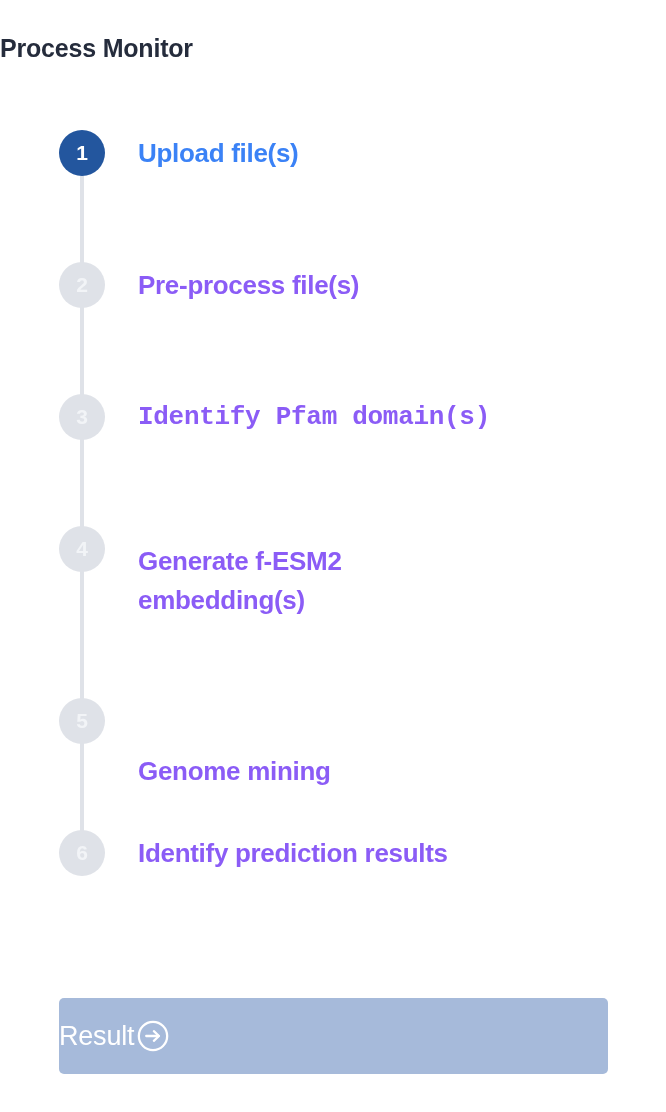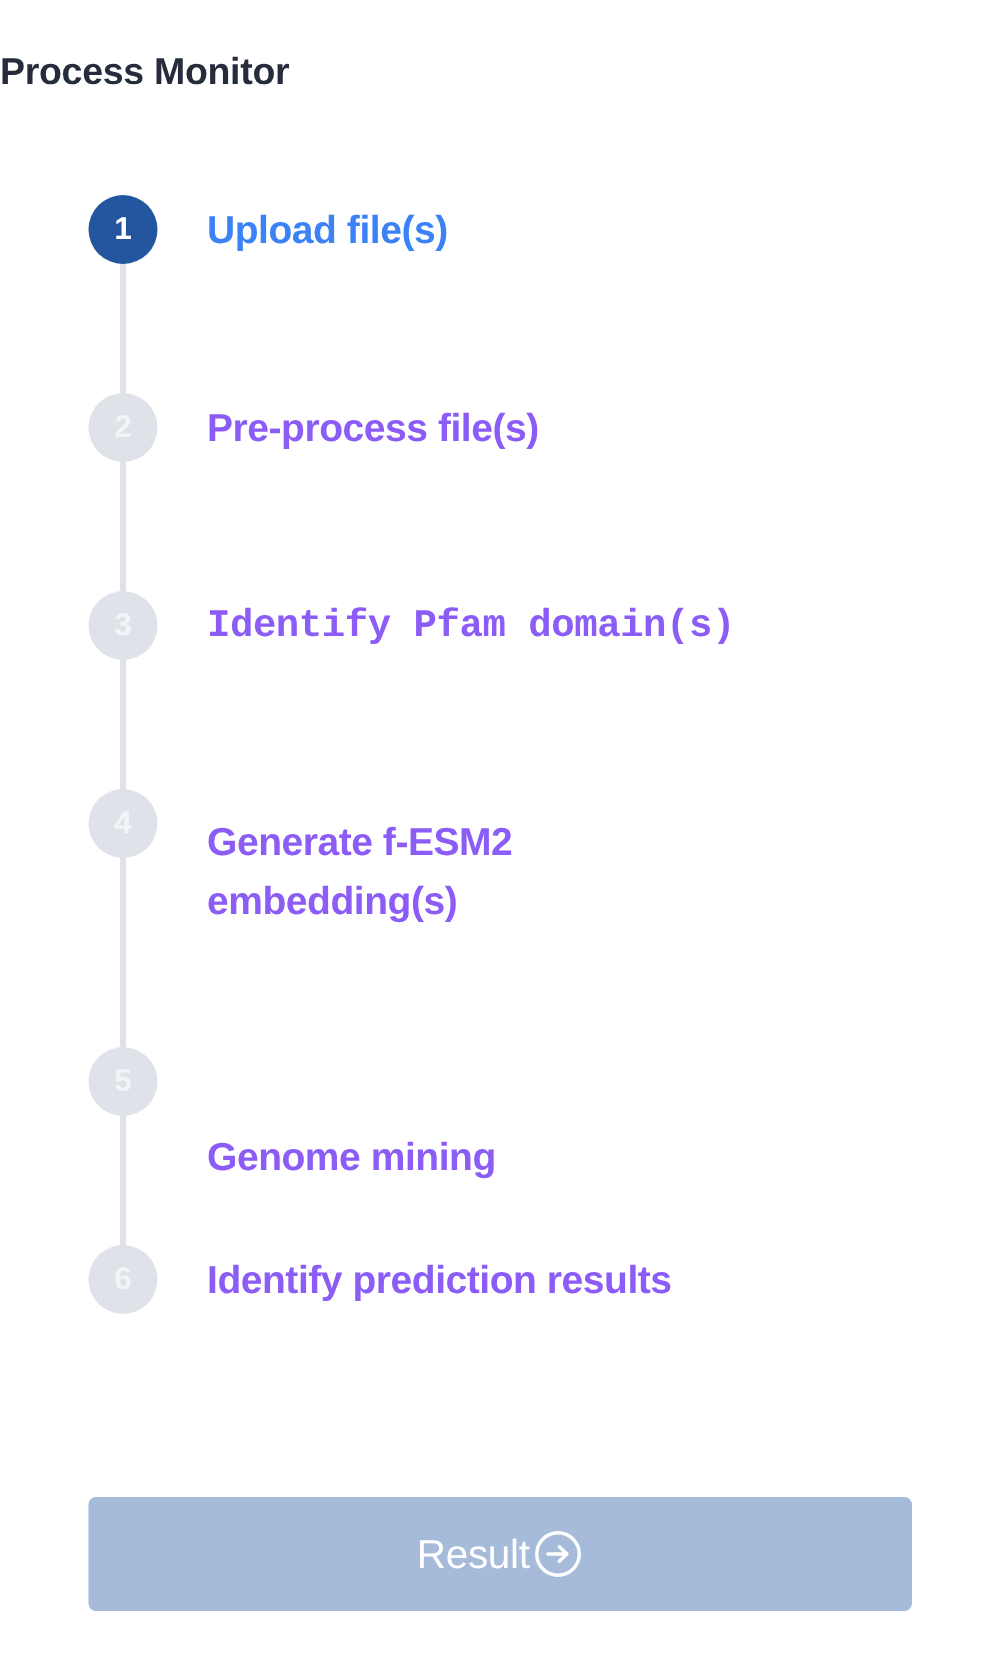--- a/index.html
+++ b/index.html
@@ -106,21 +106,20 @@
     position: absolute;
     left: 59px;
     top: 998px;
     width: 549px;
     height: 76px;
     background: #a6bada;
     border: none;
     border-radius: 5px;
     display: flex;
     align-items: center;
-    justify-content: center;
     gap: 2px;
     cursor: pointer;
     padding: 0;
   }
 
   .result-button-label {
     font-family: "Liberation Sans", sans-serif;
     font-size: 27px;
     color: #ffffff;
     letter-spacing: -0.2px;

